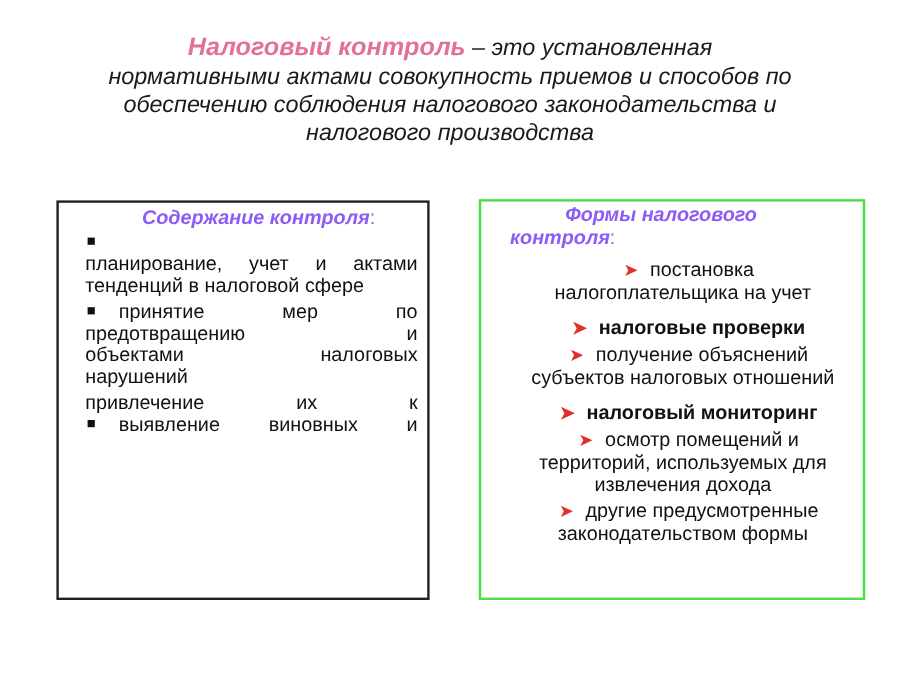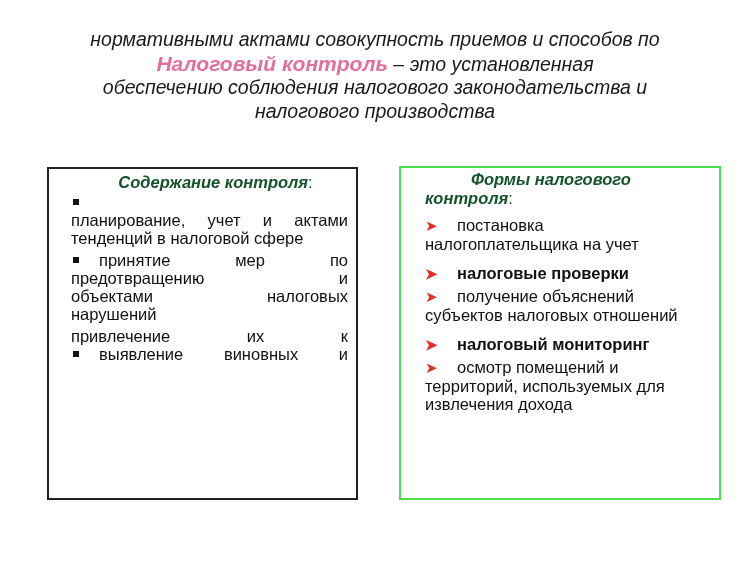--- a/index.html
+++ b/index.html
@@ -50,40 +50,41 @@
       width: 322px;
       height: 334px;
       border: 2px solid #4cdc4c;
       padding: 2px 6px 0 24px;
     }
     .box-heading {
       font-style: italic;
       font-weight: bold;
       font-size: 16.5px;
       line-height: 19px;
-      color: #14532d;
+      color: #8b5cf6;
     }
     .box-left .box-heading {
       text-align: center;
       padding-left: 12px;
       margin-bottom: 1px;
     }
     .box-right .box-heading {
       text-indent: 46px;
       margin-bottom: 8px;
     }
     .box-heading .colon {
       font-weight: normal;
       font-style: normal;
     }
     .item {
       font-size: 16.5px;
       line-height: 18px;
       margin-bottom: 4px;
       color: #111111;
+      text-align: center;
     }
     .box-left .item {
       text-align: justify;
       text-align-last: left;
     }
     .marker {
       display: inline-block;
       width: 28px;
     }
     .square-bullet {
@@ -112,24 +113,24 @@
     .jline {
       display: block;
       text-align: justify;
       text-align-last: justify;
     }
   </style>
 </head>
 <body>
 
 <div class="title-block">
-  <div>нормативными актами совокупность приемов и способов по</div>
   <div>
     <span class="title-term">Налоговый контроль</span><span> – это установленная</span>
   </div>
+  <div>нормативными актами совокупность приемов и способов по</div>
   <div>обеспечению соблюдения налогового законодательства и</div>
   <div>налогового производства</div>
 </div>
 
 <div class="box box-left">
   <div class="box-heading">
     <span>Содержание контроля</span><span class="colon">:</span>
   </div>
 
 
@@ -175,13 +176,17 @@
   <div class="item bold">
     <span class="line"><span class="arrow-bullet">➤</span><span>налоговый мониторинг</span></span>
   </div>
 
   <div class="item">
     <span class="line"><span class="arrow-bullet">➤</span><span>осмотр помещений и</span></span>
     <span class="line">территорий, используемых для</span>
     <span class="line">извлечения дохода</span>
   </div>
 
+  <div class="item">
+    <span class="line"><span class="arrow-bullet">➤</span><span>другие предусмотренные</span></span>
+    <span class="line">законодательством формы</span>
+  </div>
 </div>
 
 </body></html>

